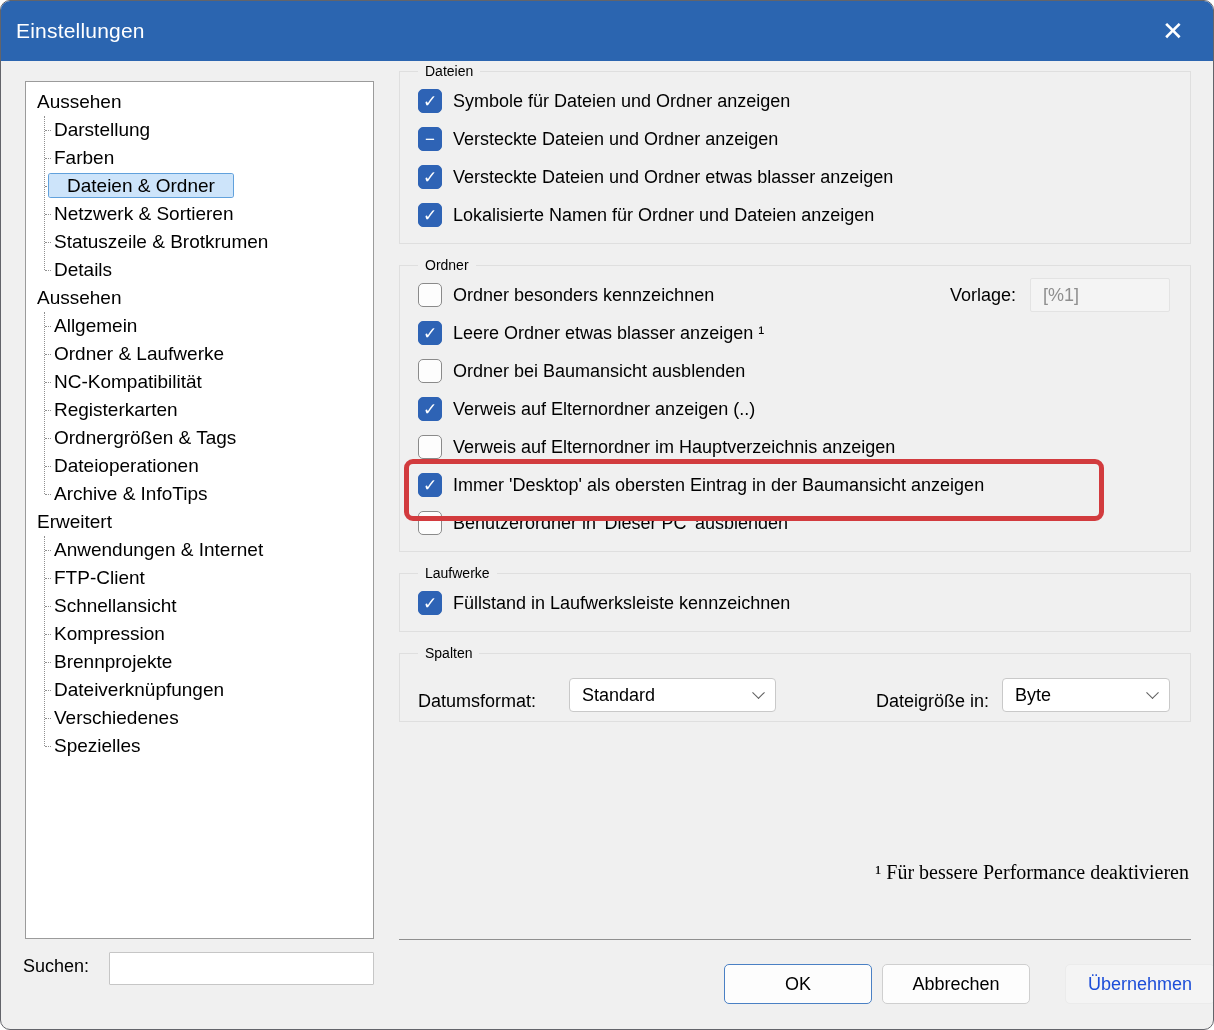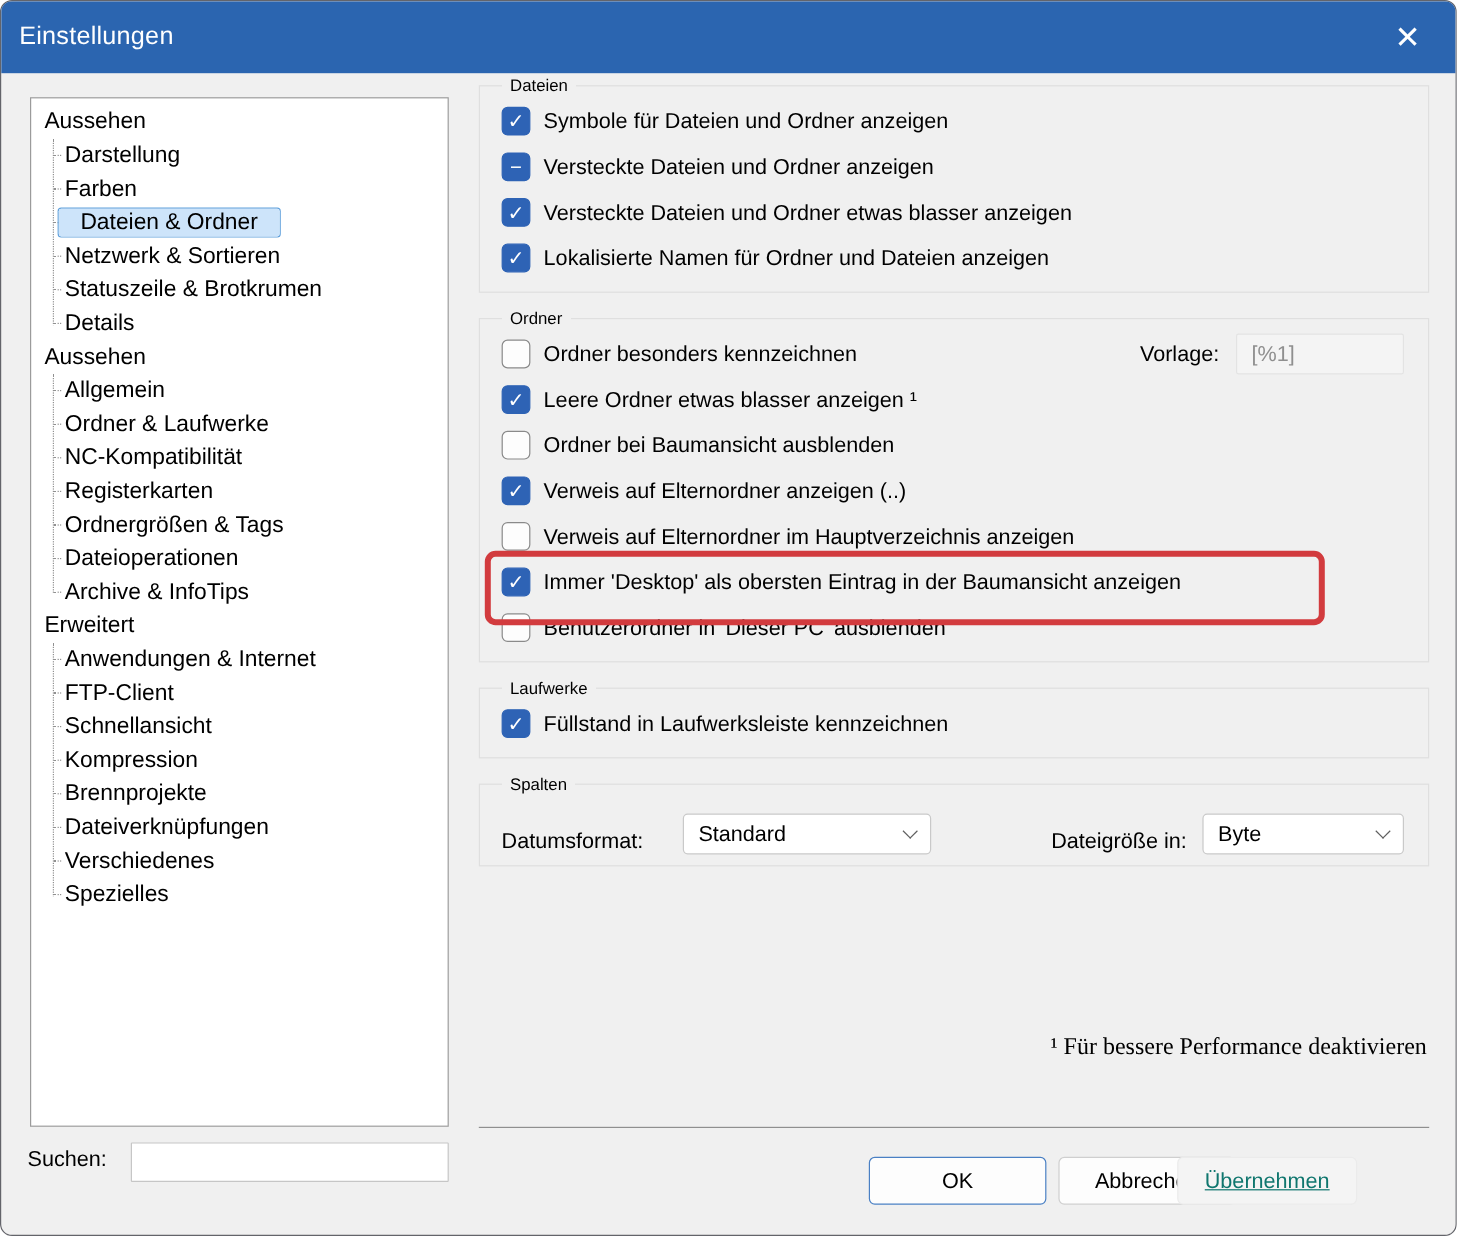--- a/index.html
+++ b/index.html
@@ -115,21 +115,21 @@
     font-family: inherit; font-size: 17px; padding: 0 8px; outline: none;
   }
   .btn {
     position: absolute; top: 963px; height: 40px; width: 148px;
     display: flex; align-items: center; justify-content: center;
     background: #FDFDFD; border: 1px solid #CFCFCF; border-radius: 5px;
     font-size: 18px; cursor: default;
   }
   .btn-ok { left: 723px; border: 1.5px solid #4A80C4; }
   .btn-cancel { left: 881px; }
-  .btn-apply { left: 980px; width: 150px; background: #F4F4F4; border-color: #EBEBEB; color: #0f766e; text-decoration: underline; }
+  .btn-apply { left: 1064px; width: 150px; background: #F4F4F4; border-color: #EBEBEB; color: #1d4ed8; }
 </style>
 </head>
 <body>
 
 <div class="window">
 
   <div class="titlebar">
     <span class="title">Einstellungen</span>
     <span class="close">✕</span>
   </div>

